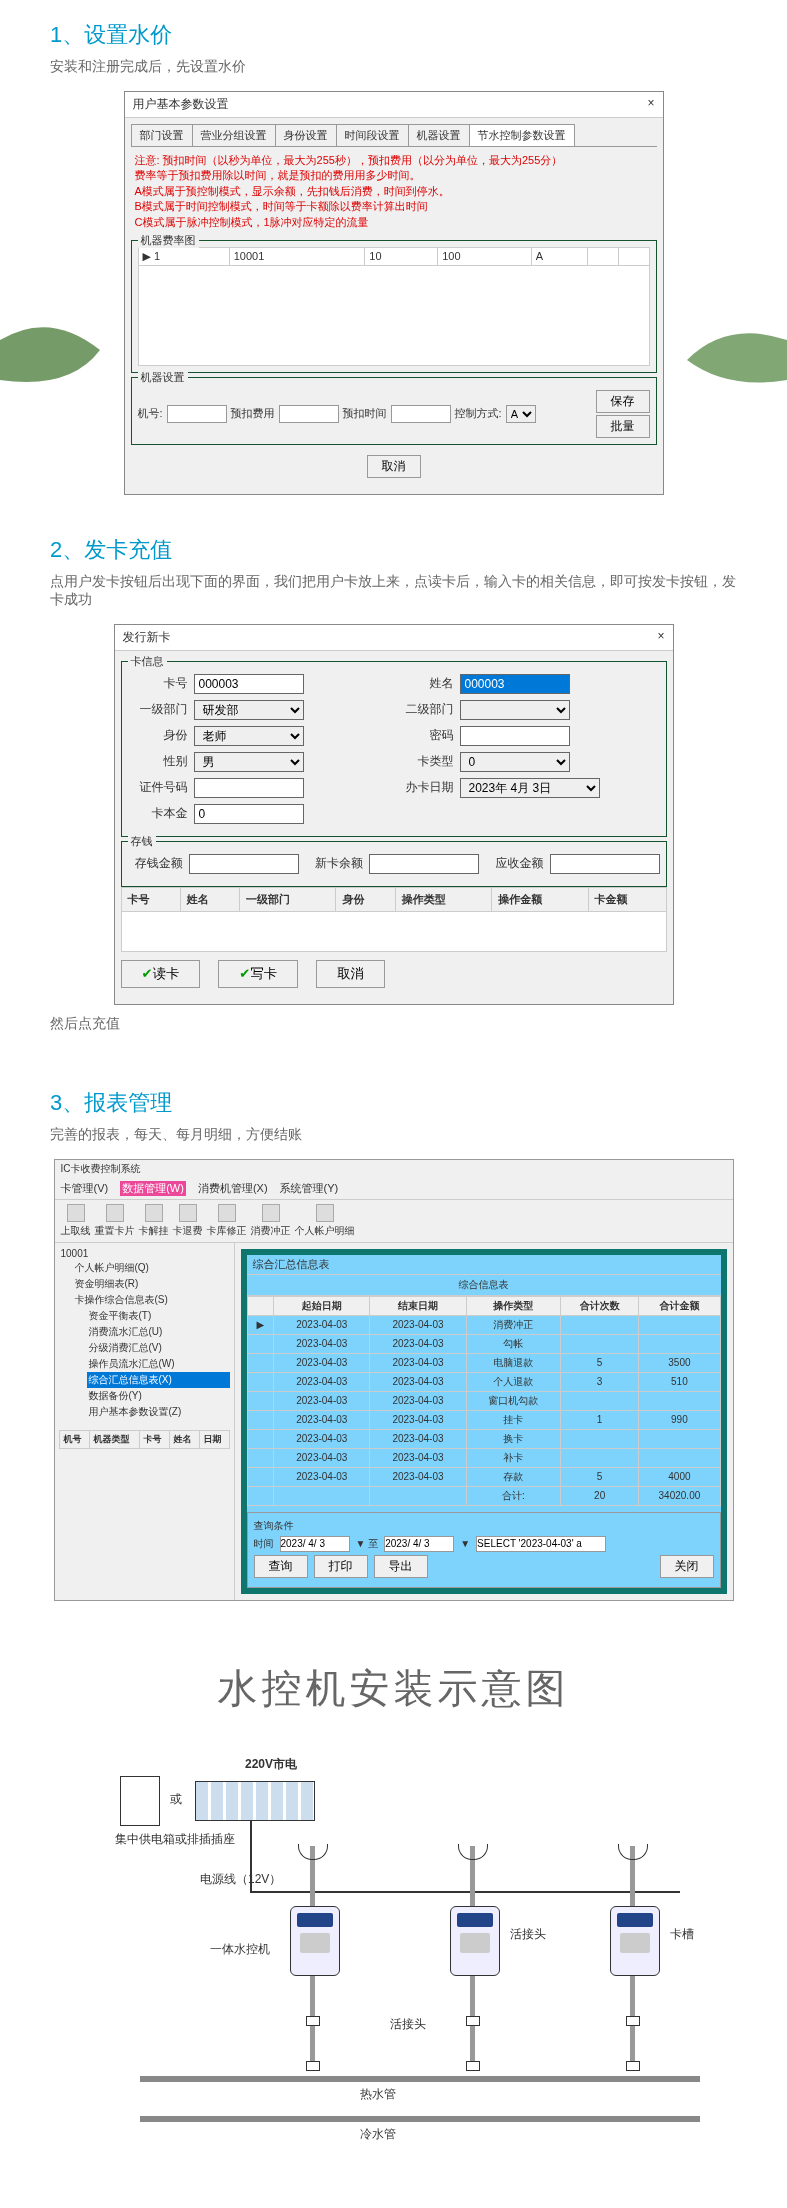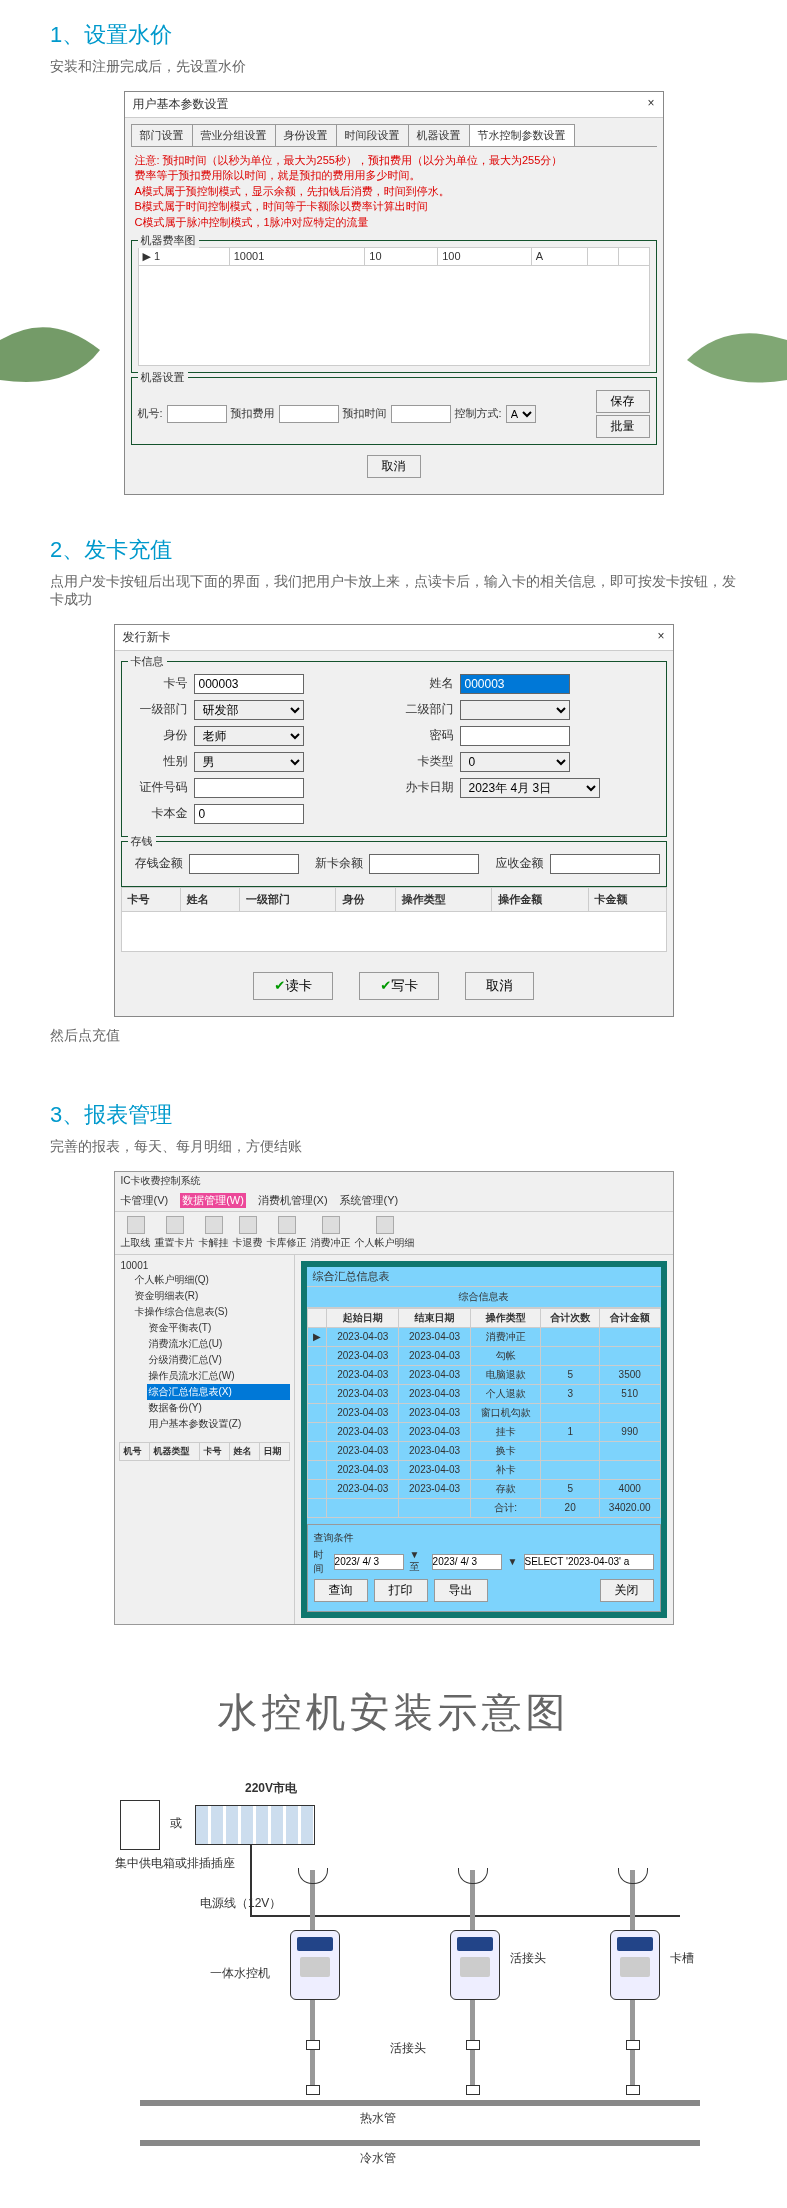--- a/index.html
+++ b/index.html
@@ -32,26 +32,26 @@
 .dlg2{width:560px}
 .form-row{display:flex;align-items:center;margin:6px 0;font-size:12px}
 .form-row .lbl{width:60px;text-align:right;margin-right:6px}
 .form-row input,.form-row select{border:1px solid #666;height:20px;padding:0 4px;font-size:12px}
 .form-row input{width:110px}
 .form-row select{width:110px}
 .form-cols{display:flex}
 .form-col{flex:1}
 .hl{background:#0078d7;color:#fff}
 .tbl2 th{padding:4px 6px}
-.btn-row{display:flex;justify-content:center;gap:26px;padding:20px 0 10px}
+.btn-row{display:flex;gap:18px;padding:8px 0 10px}
 .btn2{padding:4px 20px;border:1px solid #999;background:#f0f0f0;cursor:pointer}
 .chk{color:#090}
 
 
-.report{background:#f0f0f0;font-size:11px;border:1px solid #999;width:560px;margin:0 auto}
+.report{background:#f0f0f0;font-size:11px;border:1px solid #999;width:680px;margin:0 auto}
 .menubar{display:flex;gap:12px;padding:3px 6px;border-bottom:1px solid #ccc}
 .menubar .mi{cursor:pointer}
 .menubar .mi.hl{background:#ec4899;color:#fff;padding:0 2px}
 .toolbar{display:flex;gap:4px;padding:4px 6px;border-bottom:1px solid #ccc;align-items:center}
 .tool{display:flex;flex-direction:column;align-items:center;font-size:10px;gap:2px}
 .tool .ico{width:18px;height:18px;background:#ddd;border:1px solid #aaa}
 .rpt-body{display:flex}
 .tree{width:180px;border-right:1px solid #ccc;padding:4px;min-height:280px}
 .tree-item{padding:1px 2px;font-size:10px;cursor:pointer}
 .tree-item.sel{background:#0078d7;color:#fff}

